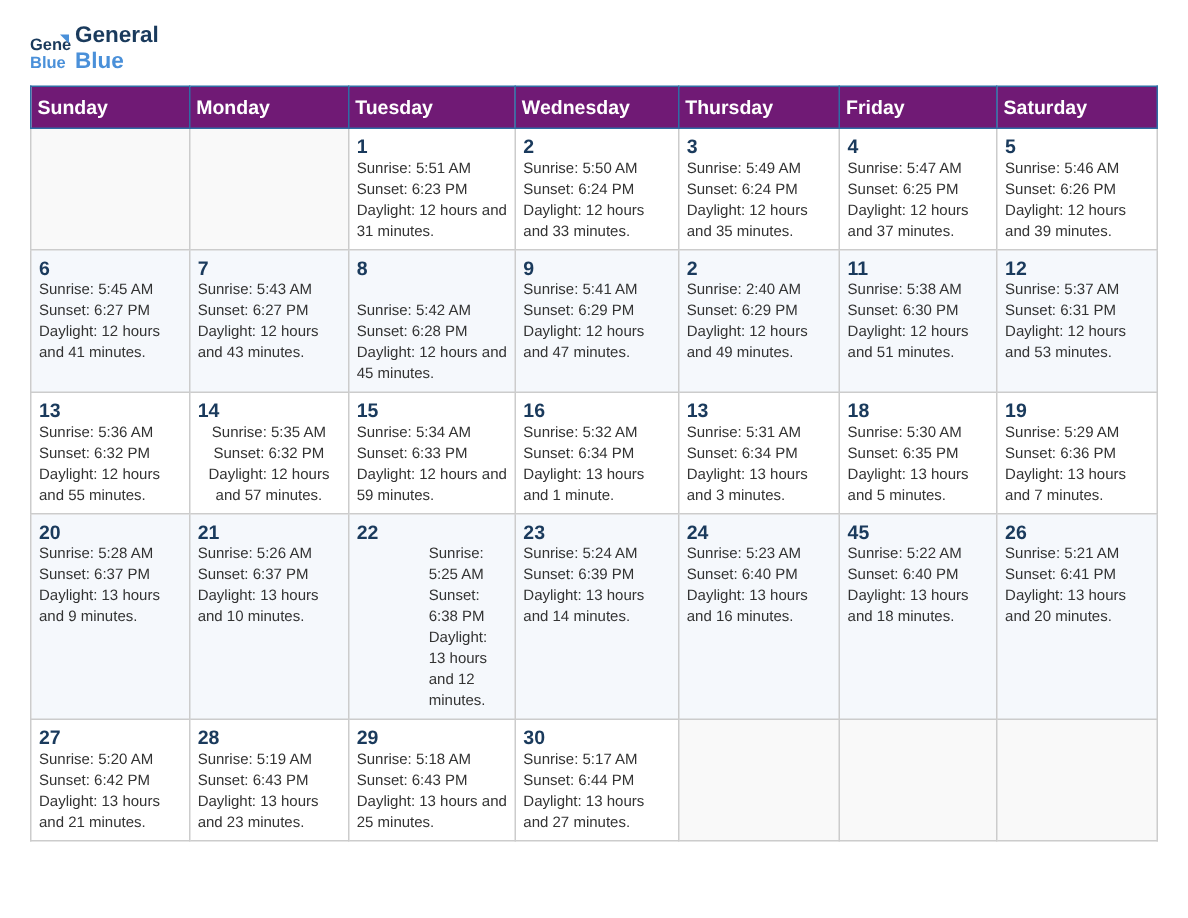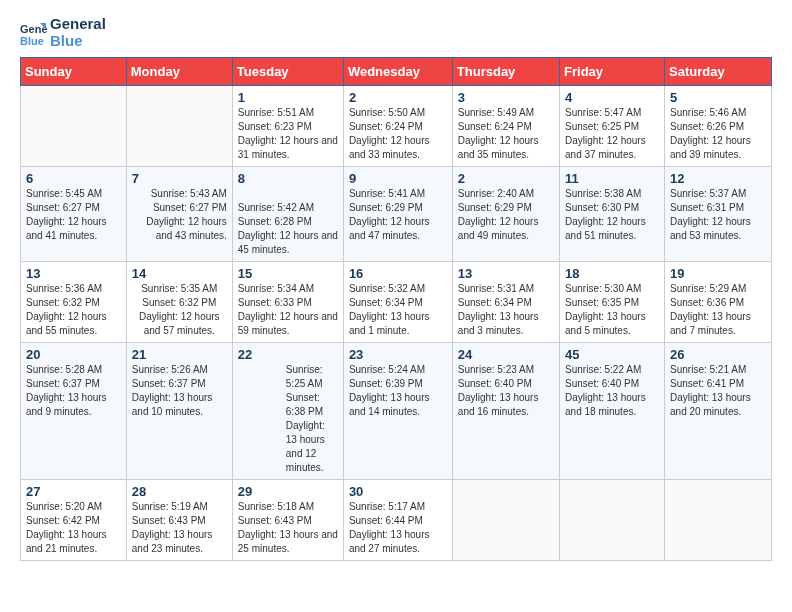--- a/index.html
+++ b/index.html
@@ -44,21 +44,21 @@
       font-size: 14px;
       color: #333;
       margin-top: 2px;
     }
     .calendar {
       width: 100%;
       border-collapse: collapse;
       border: 1px solid #ccc;
     }
     .calendar th {
-      background: #ef4444;
+      background: #701a75;
       color: #fff;
       font-size: 13px;
       font-weight: bold;
       padding: 6px 4px;
       text-align: left;
       border: 1px solid #2e6da4;
     }
     .calendar td {
       vertical-align: top;
       width: 113px;
@@ -160,21 +160,21 @@
         </tr>
         <tr>
           <td>
             <span class="day-number">6</span>
             <div class="day-info" style="white-space: pre-line;">Sunrise: 5:45 AM
 Sunset: 6:27 PM
 Daylight: 12 hours and 41 minutes.</div>
           </td>
           <td>
             <span class="day-number">7</span>
-            <div class="day-info" style="white-space: pre-line; text-align: right;">Sunrise: 5:43 AM
+            <div class="day-info" style="white-space: pre-line;">Sunrise: 5:43 AM
 Sunset: 6:27 PM
 Daylight: 12 hours and 43 minutes.</div>
           </td>
           <td>
             <span class="day-number">8</span>
             <div class="day-info" style="white-space: pre-line; margin-top: 15px;">Sunrise: 5:42 AM
 Sunset: 6:28 PM
 Daylight: 12 hours and 45 minutes.</div>
           </td>
           <td>

